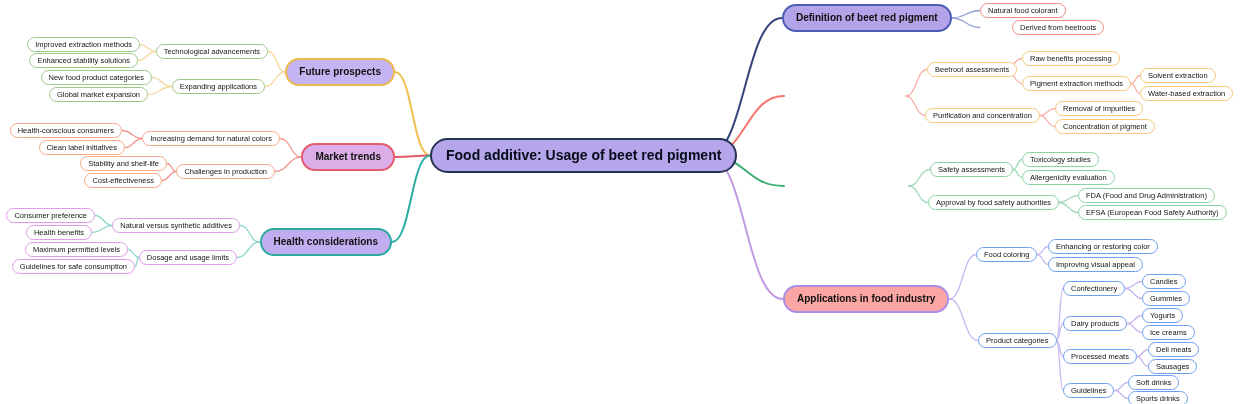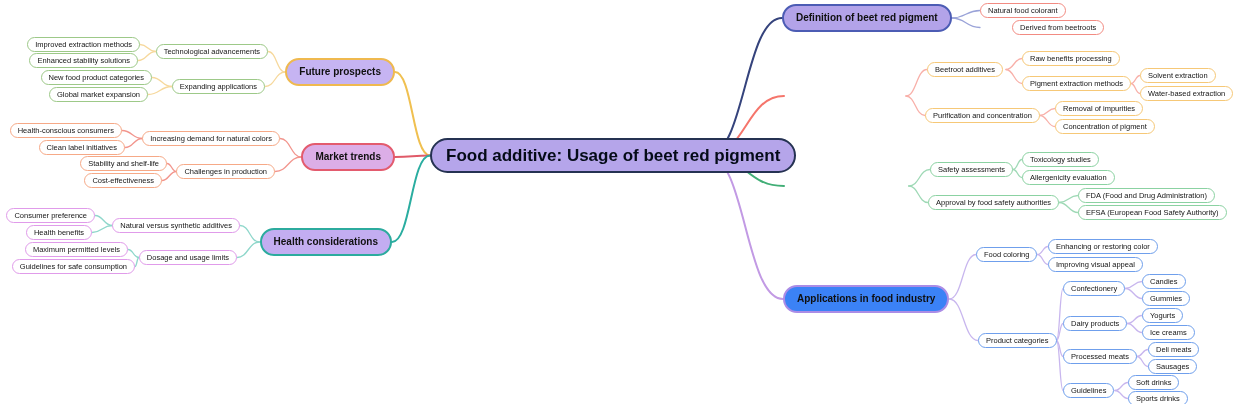--- a/index.html
+++ b/index.html
@@ -4,21 +4,21 @@
 <style>
   html,body{margin:0;padding:0;background:#fff}
   #map{position:relative;width:1240px;height:404px;background:#ffffff;overflow:hidden;
        font-family:"Liberation Sans",sans-serif}
   #edges{position:absolute;left:0;top:0;z-index:1}
   .node{position:absolute;z-index:2;background:#ffffff;border:1.5px solid #cccccc;
         border-radius:9px;padding:2px 7px;font-size:7.5px;line-height:9px;color:#151515;
         white-space:nowrap;box-sizing:content-box}
   .main{border-width:2px;border-radius:15px;padding:6px 12px;font-size:10px;line-height:12px;
         font-weight:bold;color:#101010}
-  .root{border-width:2.5px;border-radius:20px;padding:8px 14px;font-size:17px;line-height:15px;
+  .root{border-width:2.5px;border-radius:20px;padding:8px 14px;font-size:14px;line-height:15px;
         font-weight:bold;color:#050b18}
 </style>
 </head>
 <body>
 
 <div id="map">
   <svg id="edges" width="1240" height="404">
       <path d="M 707.859375 155.5 C 744.9296875 155.5, 744.9296875 18, 782 18" fill="none" stroke="#35437c" stroke-width="2" stroke-linecap="round"></path>
       <path d="M 951.671875 18 C 965.8359375 18, 965.8359375 10.5, 980 10.5" fill="none" stroke="#9aa3d8" stroke-width="1.3" stroke-linecap="round"></path>
       <path d="M 951.671875 18 C 965.8359375 18, 965.8359375 27.5, 980 27.5" fill="none" stroke="#9aa3d8" stroke-width="1.3" stroke-linecap="round"></path>
@@ -77,37 +77,37 @@
       <path d="M 138.859375 257.5 C 133.4296875 257.5, 133.4296875 249.5, 128 249.5" fill="none" stroke="#8fd7cb" stroke-width="1.3" stroke-linecap="round"></path>
       <path d="M 138.859375 257.5 C 136.9296875 257.5, 136.9296875 266.5, 135 266.5" fill="none" stroke="#8fd7cb" stroke-width="1.3" stroke-linecap="round"></path>
     </svg>
 
   <div class="node root" id="root" style="left: 430px; top: 138px; background: rgb(181, 165, 234); border-color: rgb(37, 50, 82);">Food additive: Usage of beet red pigment</div>
 
   <div class="node main" id="b-definition" style="left: 782px; top: 4px; background: rgb(179, 163, 233); border-color: rgb(76, 92, 180);">Definition of beet red pigment</div>
   <div class="node leaf" id="n-natural-food-colorant" style="left: 980px; top: 3px; border-color: rgb(242, 139, 130);">Natural food colorant</div>
   <div class="node leaf" id="n-derived-from-beetroots" style="left: 980px; top: 20px; border-color: rgb(242, 139, 130); margin-left: 32px;">Derived from beetroots</div>
 
-  <div class="node leaf" id="n-beetroot-extraction" style="left: 927px; top: 62px; border-color: rgb(246, 200, 119);">Beetroot additives</div>
+  <div class="node leaf" id="n-beetroot-extraction" style="left: 927px; top: 62px; border-color: rgb(246, 200, 119);">Beetroot assessments</div>
   <div class="node leaf" id="n-raw-beetroot-processing" style="left: 1022px; top: 51px; border-color: rgb(246, 200, 119);">Raw benefits processing</div>
   <div class="node leaf" id="n-pigment-extraction-methods" style="left: 1022px; top: 76px; border-color: rgb(246, 200, 119);">Pigment extraction methods</div>
   <div class="node leaf" id="n-solvent-extraction" style="left: 1140px; top: 68px; border-color: rgb(246, 200, 119);">Solvent extraction</div>
   <div class="node leaf" id="n-water-based-extraction" style="left: 1140px; top: 86px; border-color: rgb(246, 200, 119);">Water-based extraction</div>
   <div class="node leaf" id="n-purification-concentration" style="left: 925px; top: 108px; border-color: rgb(246, 200, 119);">Purification and concentration</div>
   <div class="node leaf" id="n-removal-of-impurities" style="left: 1055px; top: 101px; border-color: rgb(246, 200, 119);">Removal of impurities</div>
   <div class="node leaf" id="n-concentration-of-pigment" style="left: 1055px; top: 119px; border-color: rgb(246, 200, 119);">Concentration of pigment</div>
 
   <div class="node leaf" id="n-safety-assessments" style="left: 930px; top: 162px; border-color: rgb(139, 210, 162);">Safety assessments</div>
   <div class="node leaf" id="n-toxicology-studies" style="left: 1022px; top: 152px; border-color: rgb(139, 210, 162);">Toxicology studies</div>
   <div class="node leaf" id="n-allergenicity-evaluation" style="left: 1022px; top: 170px; border-color: rgb(139, 210, 162);">Allergenicity evaluation</div>
   <div class="node leaf" id="n-approval-authorities" style="left: 928px; top: 195px; border-color: rgb(139, 210, 162);">Approval by food safety authorities</div>
   <div class="node leaf" id="n-fda" style="left: 1078px; top: 188px; border-color: rgb(139, 210, 162);">FDA (Food and Drug Administration)</div>
   <div class="node leaf" id="n-efsa" style="left: 1078px; top: 205px; border-color: rgb(139, 210, 162);">EFSA (European Food Safety Authority)</div>
 
-  <div class="node main" id="b-applications" style="left: 783px; top: 285px; background: #3b82f6; border-color: rgb(171, 140, 230);">Applications in food industry</div>
+  <div class="node main" id="b-applications" style="left: 783px; top: 285px; background: #fca5a5; border-color: rgb(171, 140, 230);">Applications in food industry</div>
   <div class="node leaf" id="n-food-coloring" style="left: 976px; top: 247px; border-color: rgb(111, 159, 236);">Food coloring</div>
   <div class="node leaf" id="n-enhancing-restoring-color" style="left: 1048px; top: 239px; border-color: rgb(111, 159, 236);">Enhancing or restoring color</div>
   <div class="node leaf" id="n-improving-visual-appeal" style="left: 1048px; top: 257px; border-color: rgb(111, 159, 236);">Improving visual appeal</div>
   <div class="node leaf" id="n-product-categories" style="left: 978px; top: 333px; border-color: rgb(111, 159, 236);">Product categories</div>
   <div class="node leaf" id="n-confectionery" style="left: 1063px; top: 281px; border-color: rgb(111, 159, 236);">Confectionery</div>
   <div class="node leaf" id="n-candies" style="left: 1142px; top: 274px; border-color: rgb(111, 159, 236);">Candies</div>
   <div class="node leaf" id="n-gummies" style="left: 1142px; top: 291px; border-color: rgb(111, 159, 236);">Gummies</div>
   <div class="node leaf" id="n-dairy-products" style="left: 1063px; top: 316px; border-color: rgb(111, 159, 236);">Dairy products</div>
   <div class="node leaf" id="n-yogurts" style="left: 1142px; top: 308px; border-color: rgb(111, 159, 236);">Yogurts</div>
   <div class="node leaf" id="n-ice-creams" style="left: 1142px; top: 325px; border-color: rgb(111, 159, 236);">Ice creams</div>

